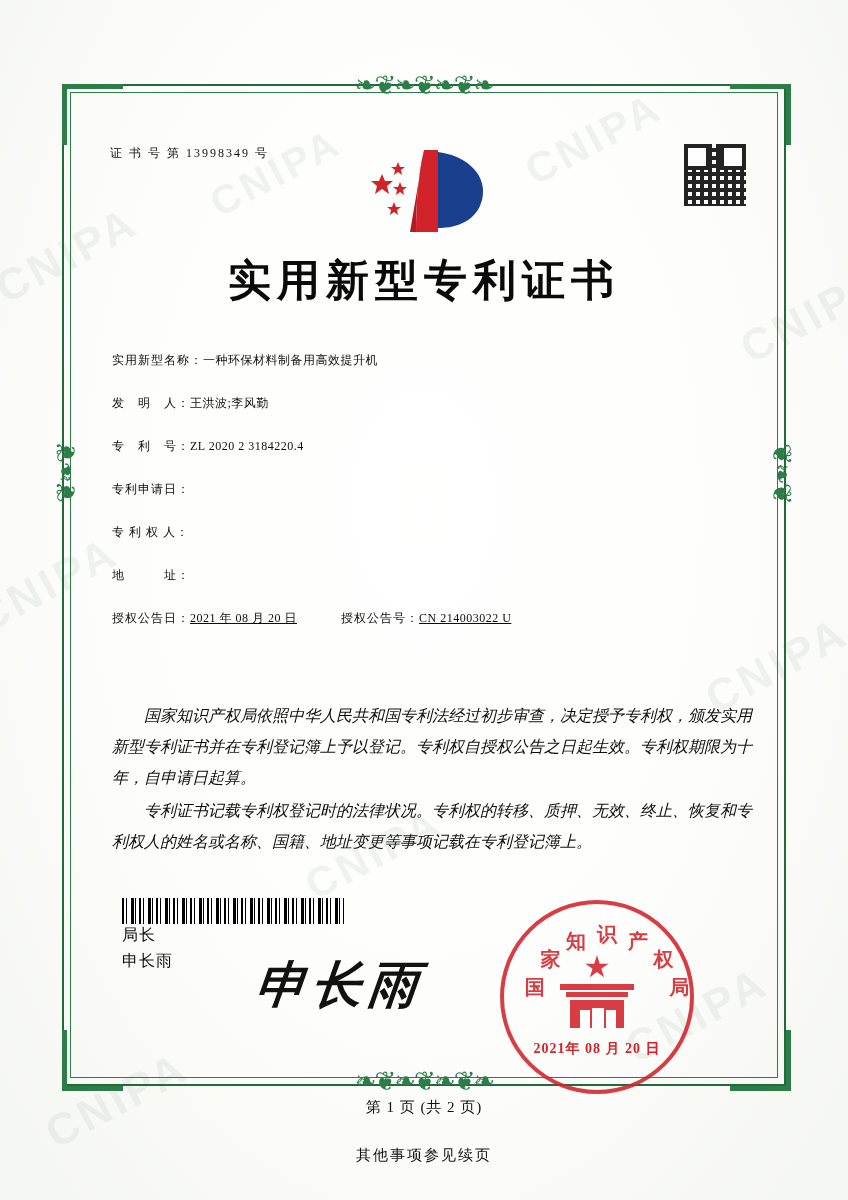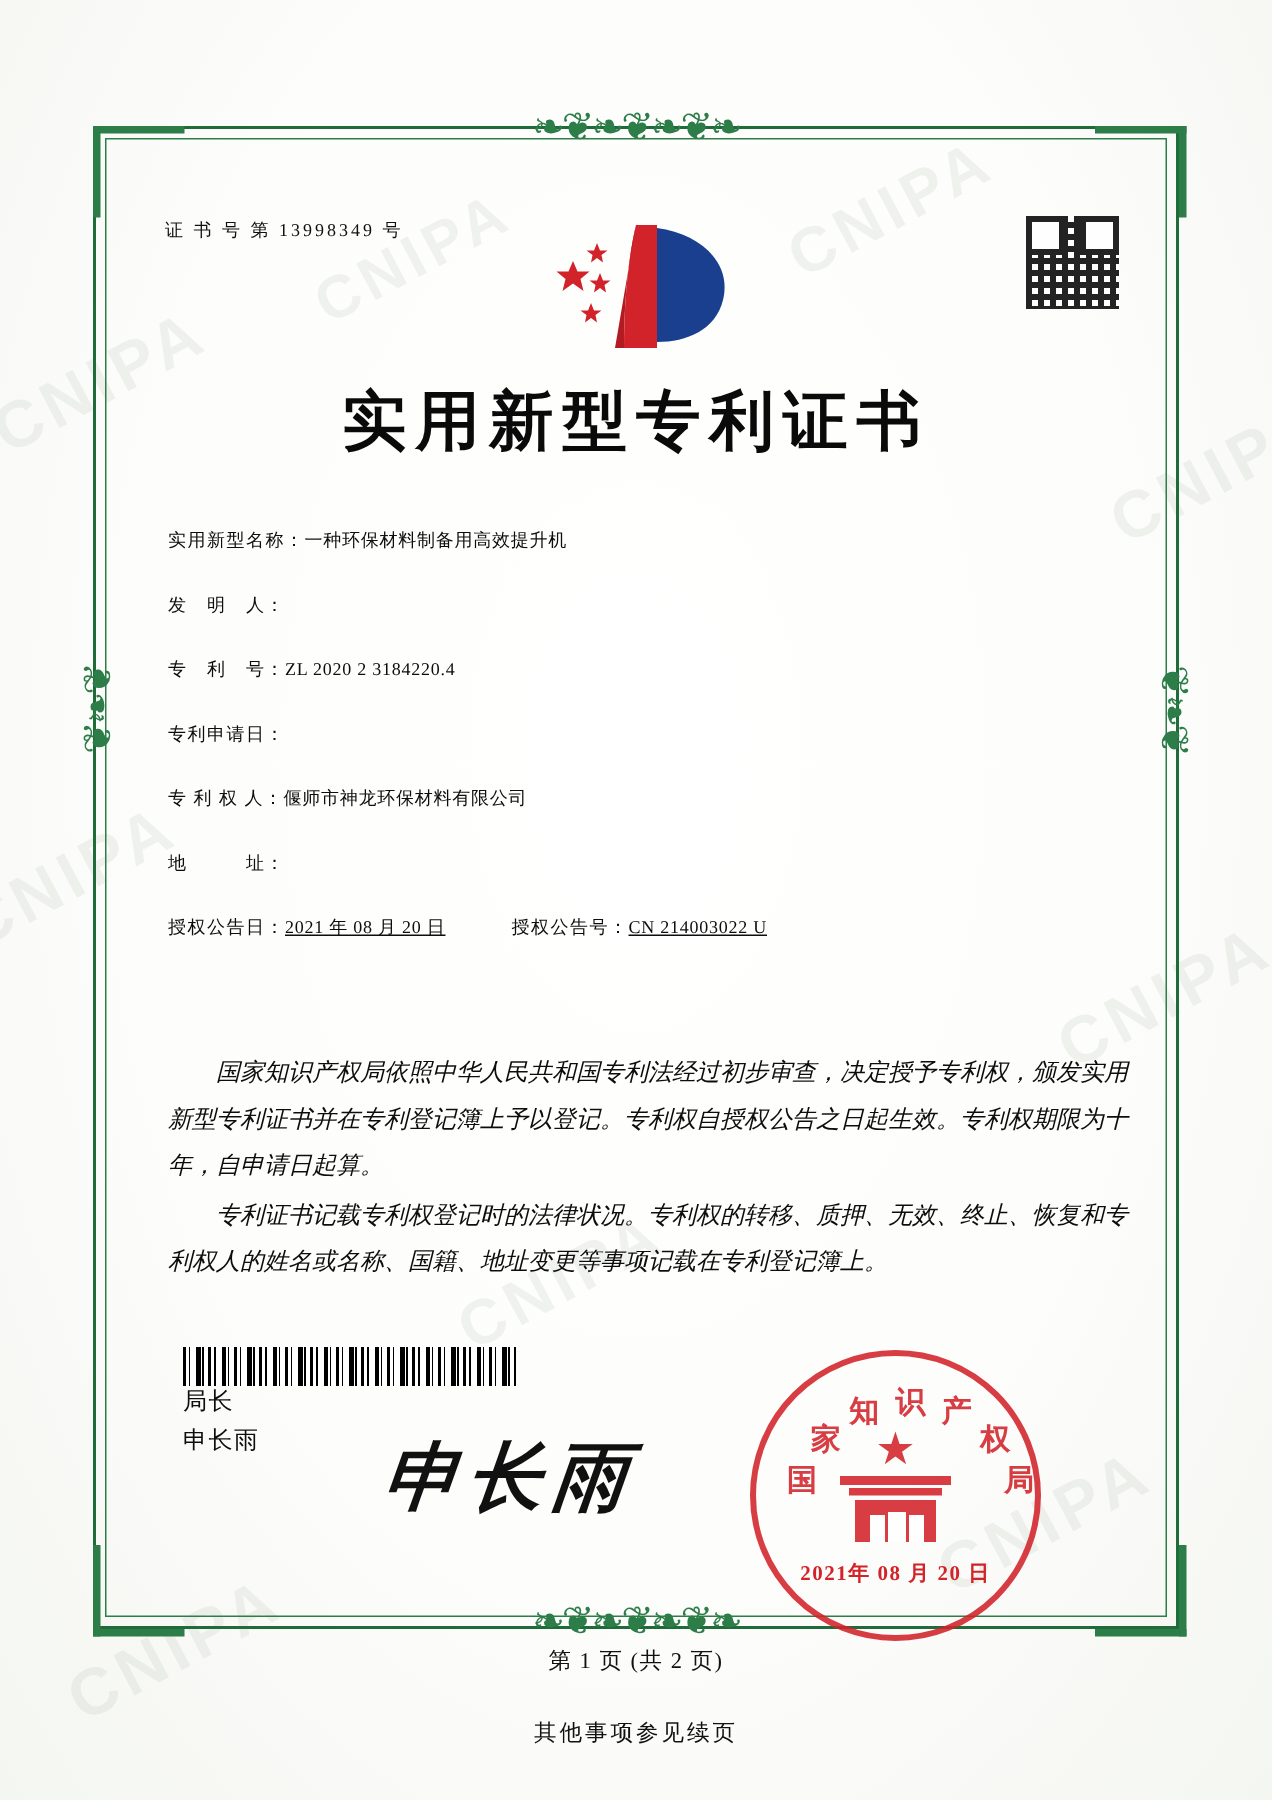--- a/index.html
+++ b/index.html
@@ -342,31 +342,31 @@
 
   <div class="title">实用新型专利证书</div>
 
   <div class="fields">
     <div class="frow">
       <span class="flabel">实用新型名称：</span>
       <span class="fvalue">一种环保材料制备用高效提升机</span>
     </div>
     <div class="frow">
       <span class="flabel">发　明　人：</span>
+      <span class="fvalue">王洪波;李风勤</span>
     </div>
     <div class="frow">
       <span class="flabel">专　利　号：</span>
       <span class="fvalue">ZL 2020 2 3184220.4</span>
     </div>
     <div class="frow">
       <span class="flabel">专利申请日：</span>
     </div>
     <div class="frow">
       <span class="flabel">专 利 权 人：</span>
-      <span class="fvalue">偃师市神龙环保材料有限公司</span>
     </div>
     <div class="frow">
       <span class="flabel">地　　　址：</span>
     </div>
     <div class="frow split">
       <span class="flabel">授权公告日：</span>
       <span class="fvalue">2021 年 08 月 20 日</span>
       <span class="gap"></span>
       <span class="flabel">授权公告号：</span>
       <span class="fvalue">CN 214003022 U</span>

